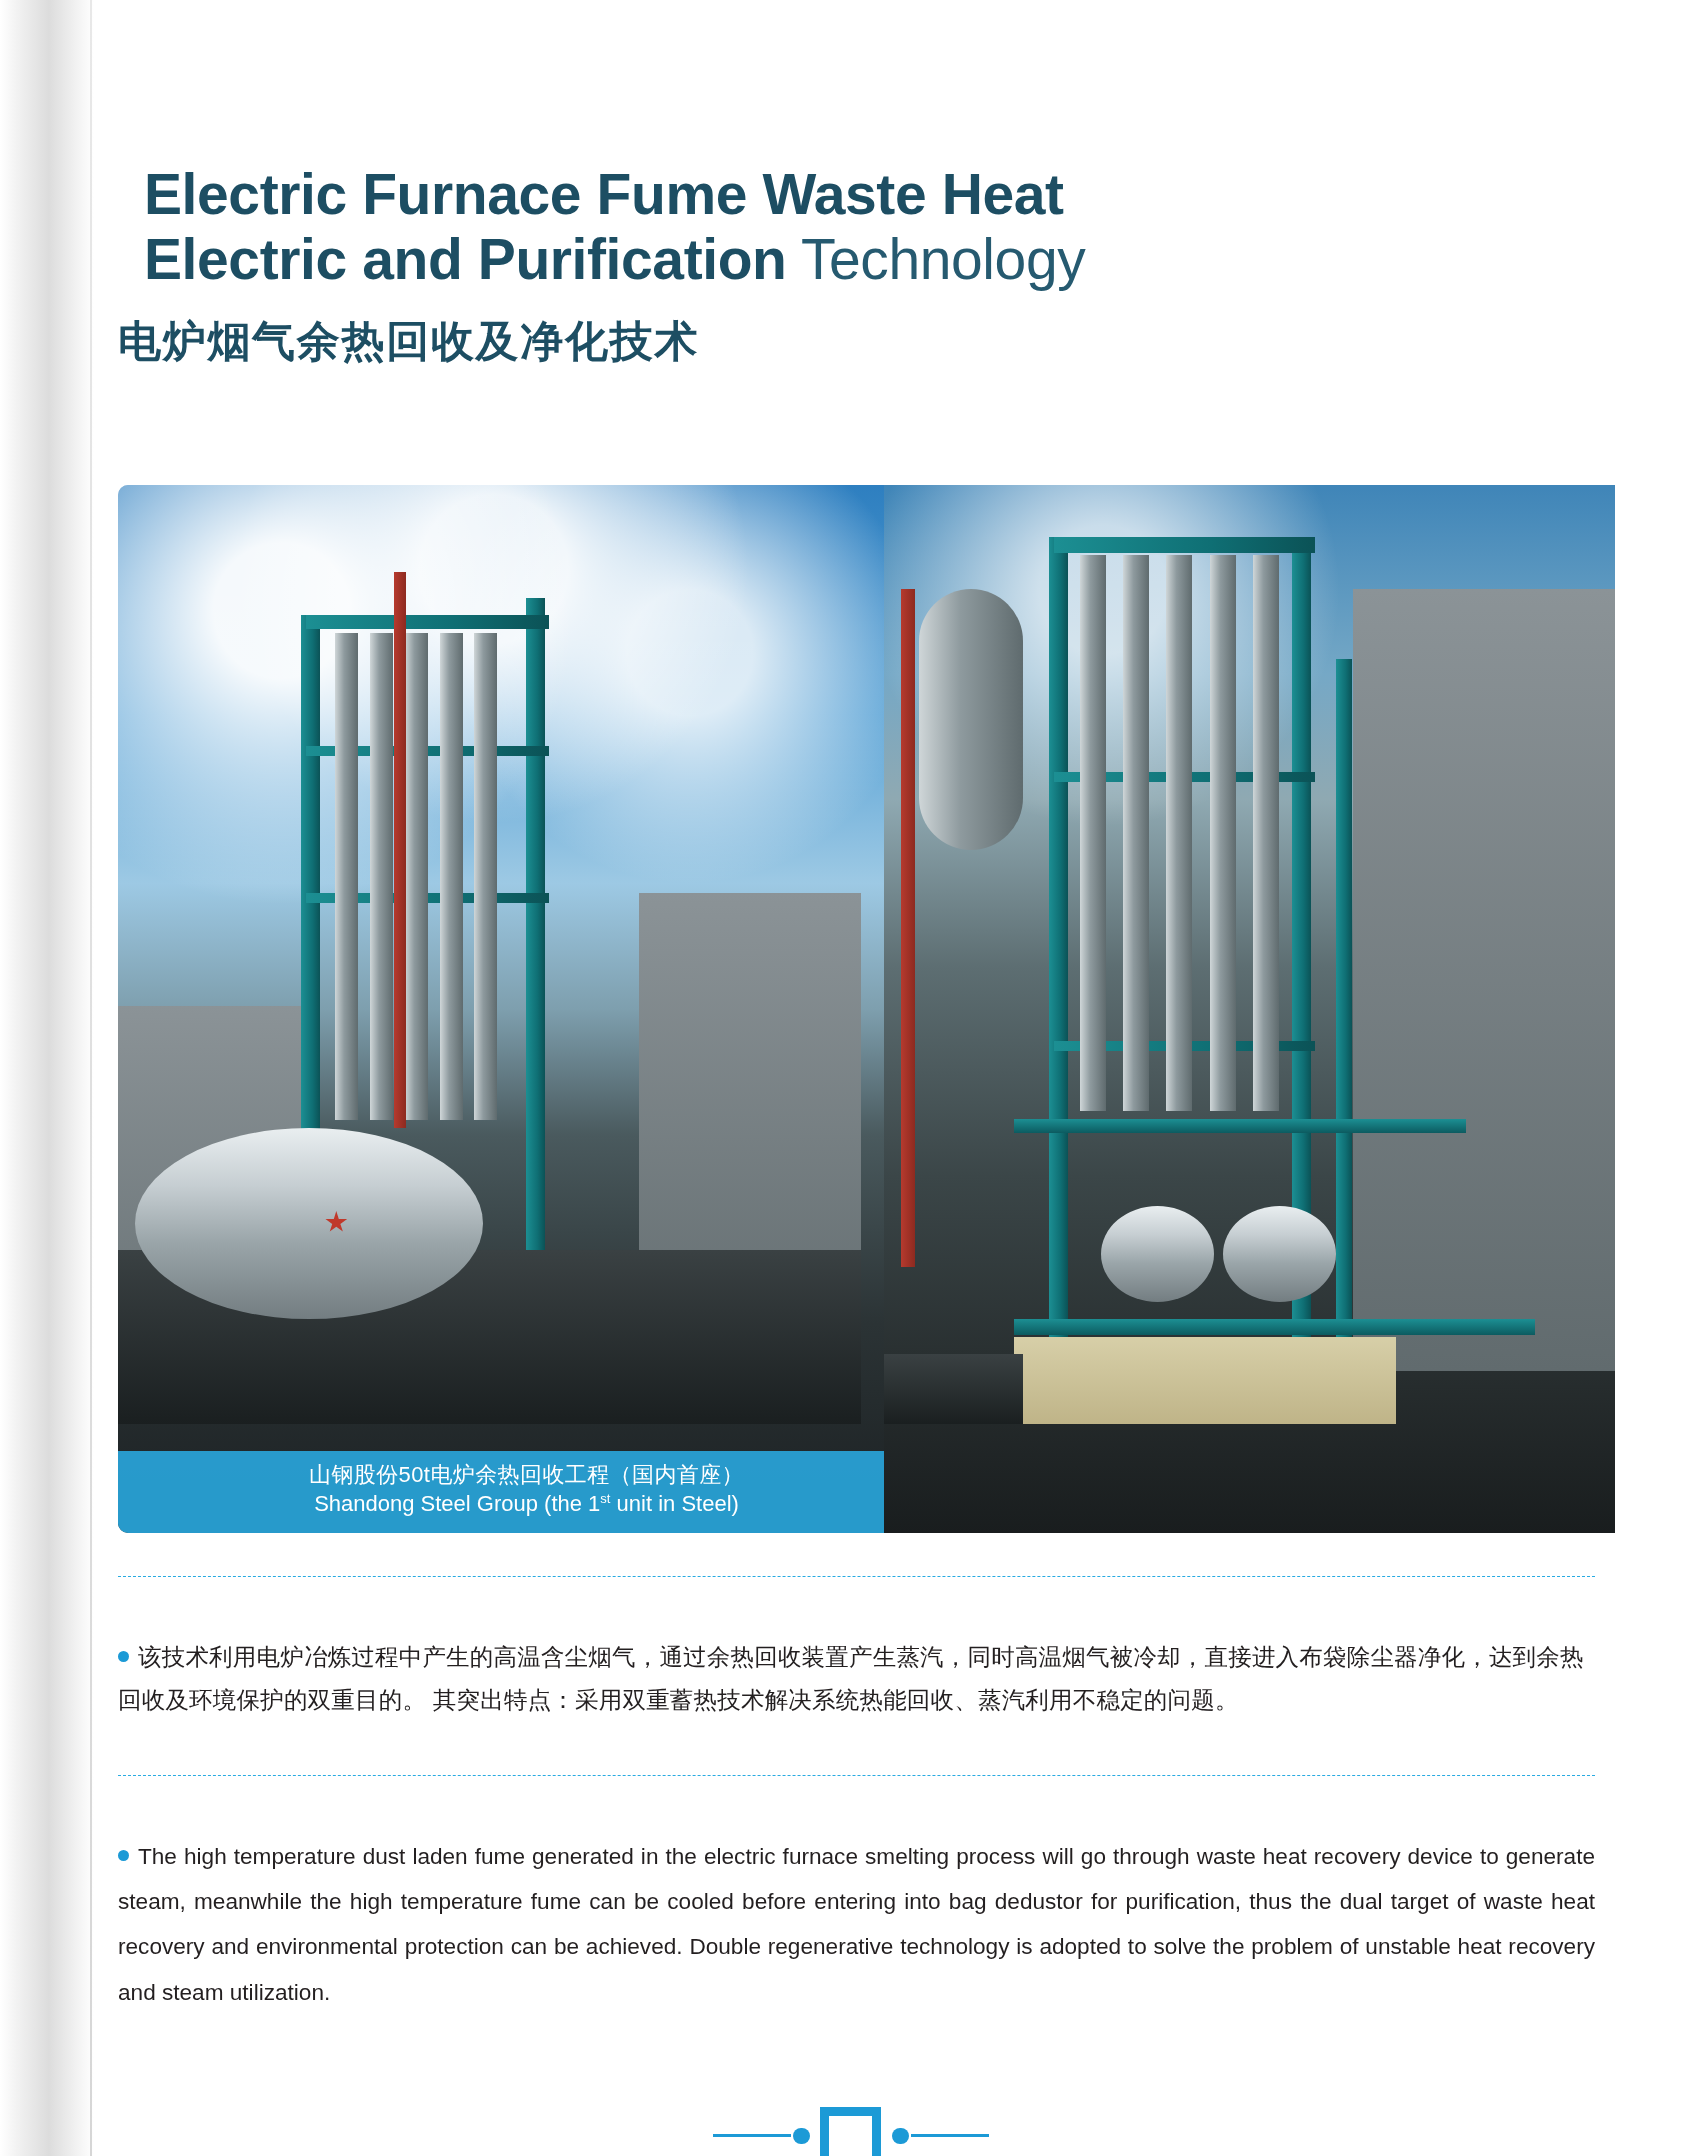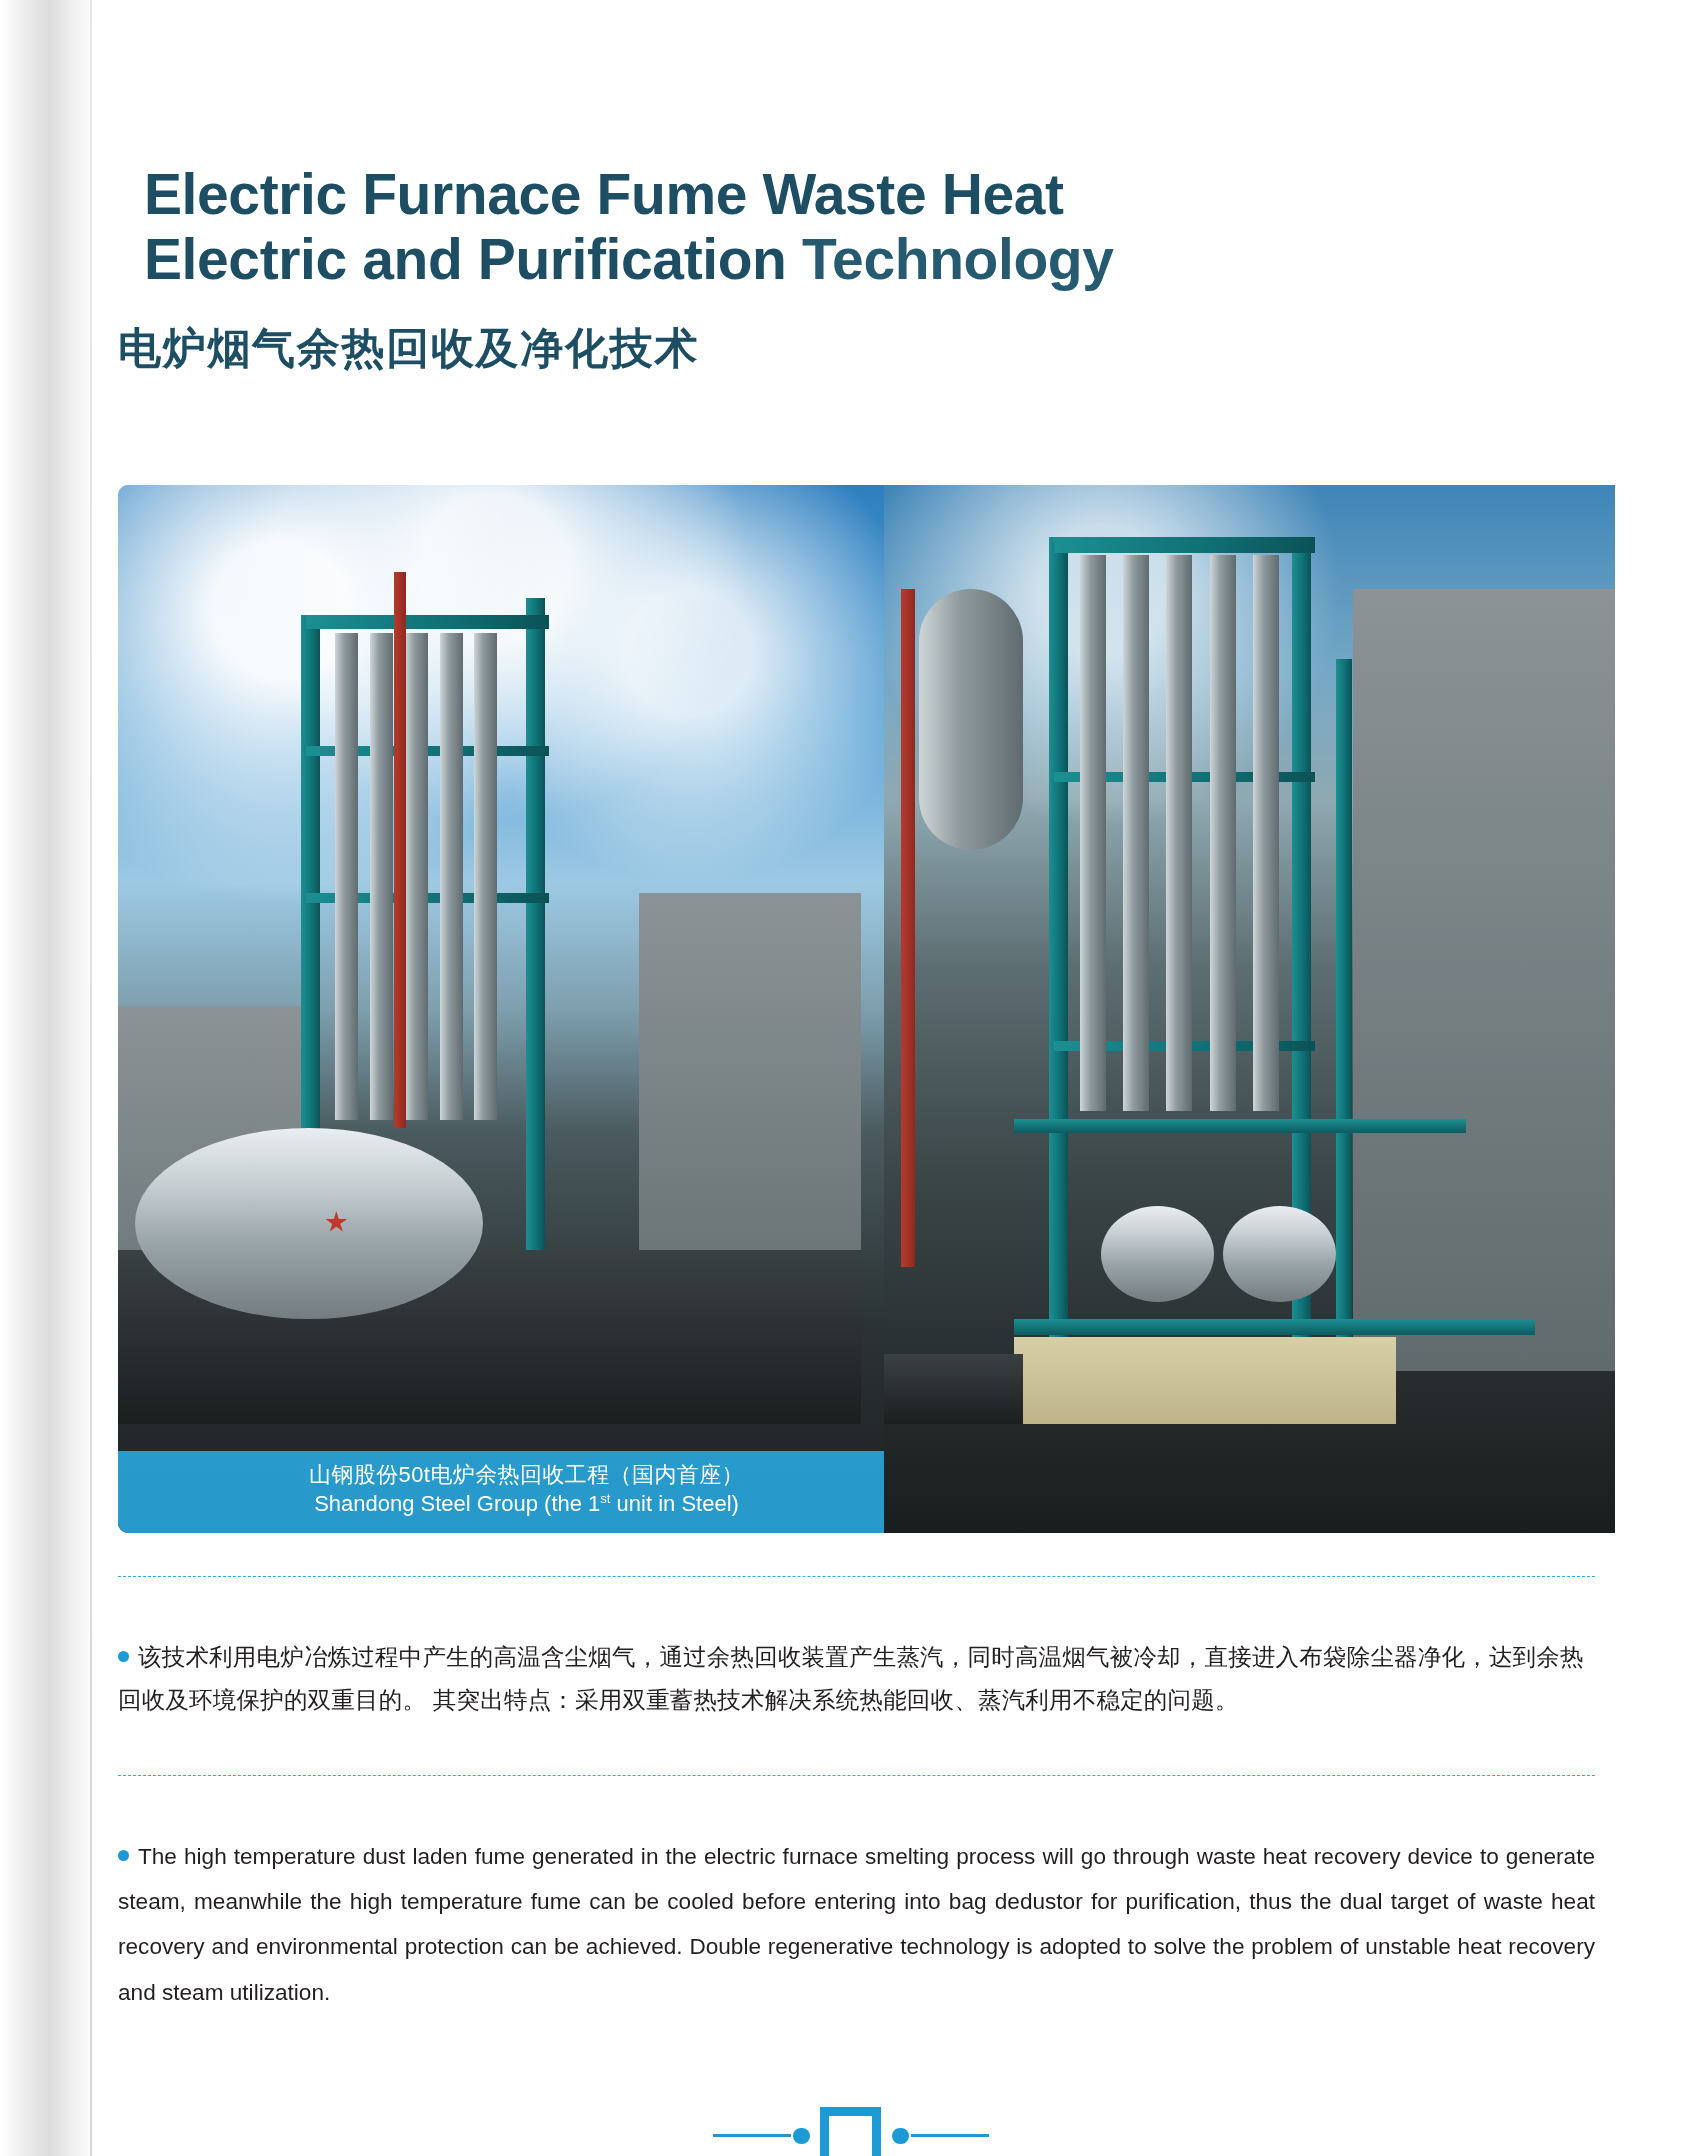--- a/index.html
+++ b/index.html
@@ -22,23 +22,23 @@
 
   .content { position:absolute; left:0; top:0; width:1701px; height:2156px; }
 
   
   .title-block { position:absolute; left:118px; top:162px; width:1477px; }
   .title-en {
     font-size:57px; line-height:1.14; color:#1d4e63; letter-spacing:-0.4px;
     font-family:"Liberation Sans", sans-serif;
   }
   .title-en .bold { font-weight:bold;margin-left:26px; }
-  .title-en .light { font-weight:bold; color:#265a70; }
+  .title-en .light { font-weight:normal; color:#265a70; }
   .title-cn {
-    margin-top:28px;
+    margin-top:21px;
     font-size:43px; font-weight:bold; color:#1d4e63;
     letter-spacing:1.7px;
   }
 
   
   .photos { position:absolute; left:118px; top:485px; width:1497px; height:1048px; }
   .photo {
     position:absolute; top:0; height:1048px; overflow:hidden;
   }
   .photo.left { left:0; width:817px;border-radius:10px; }

